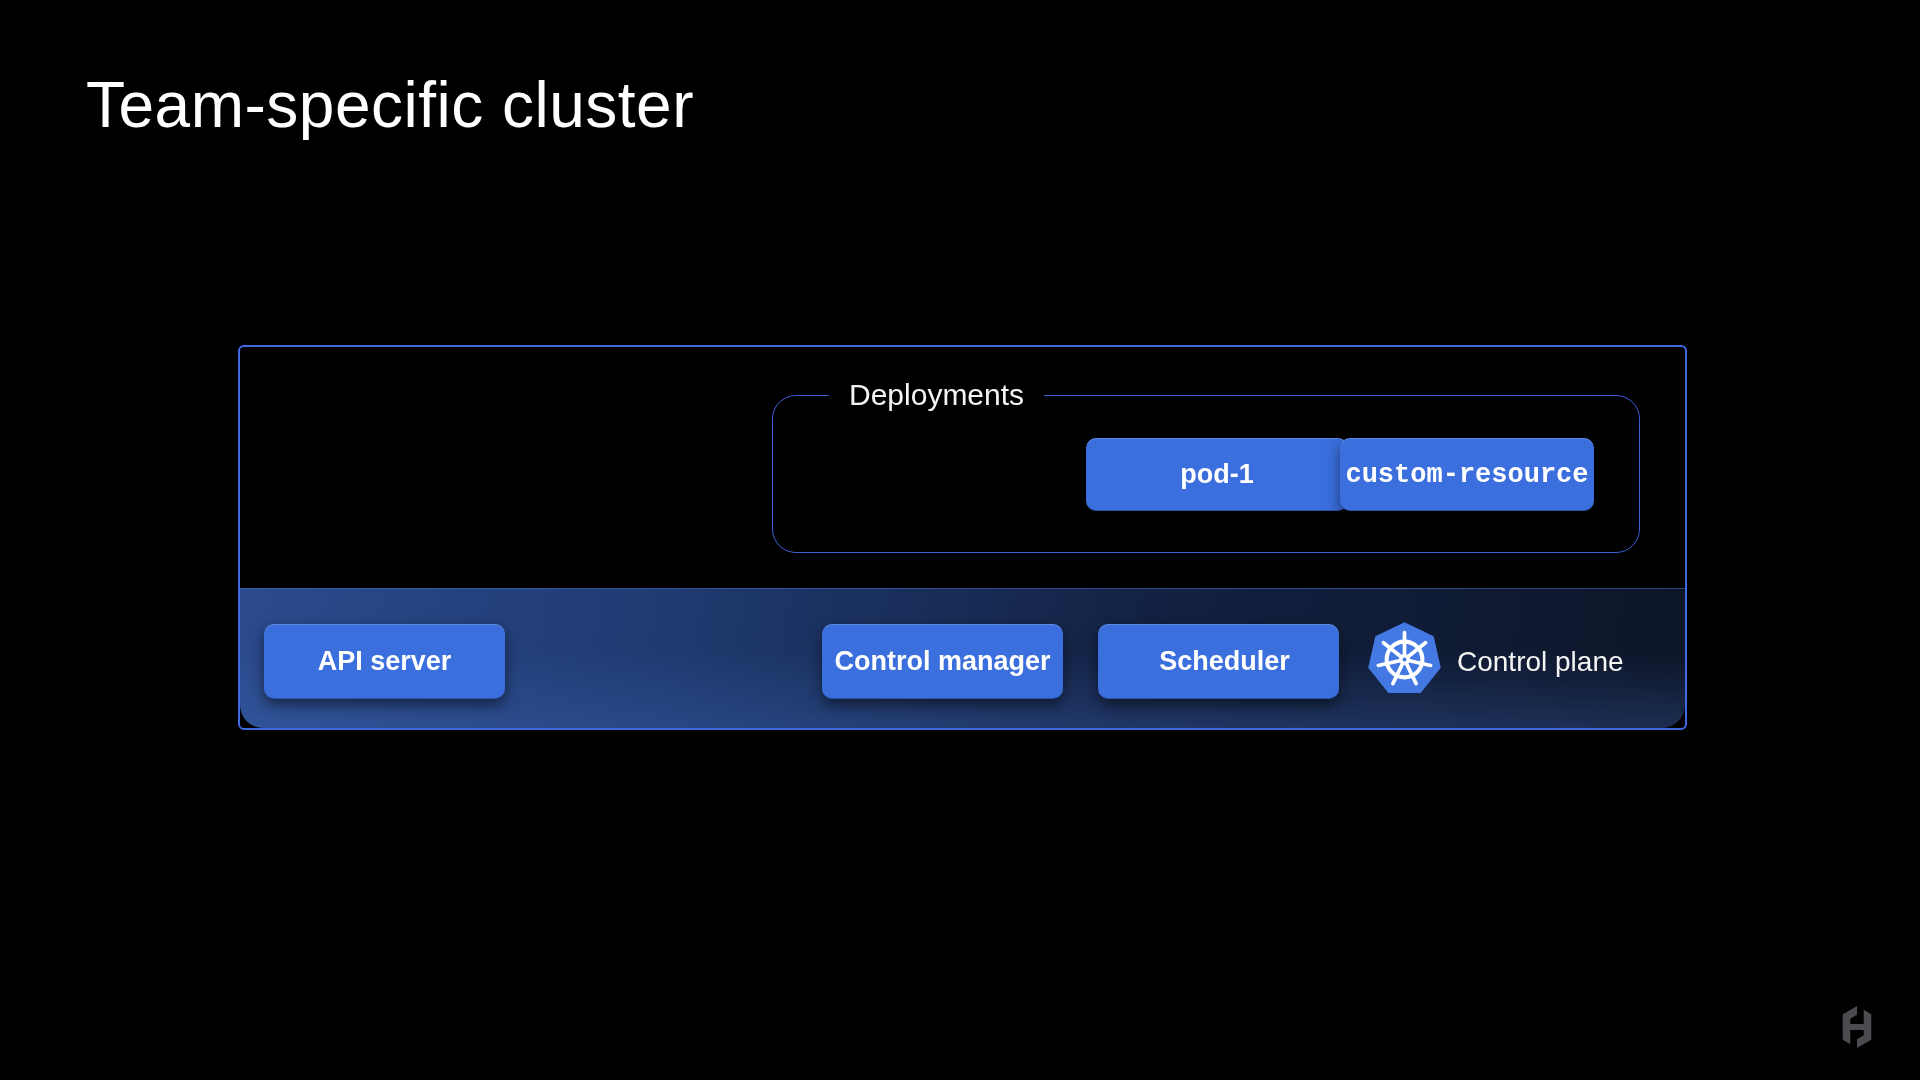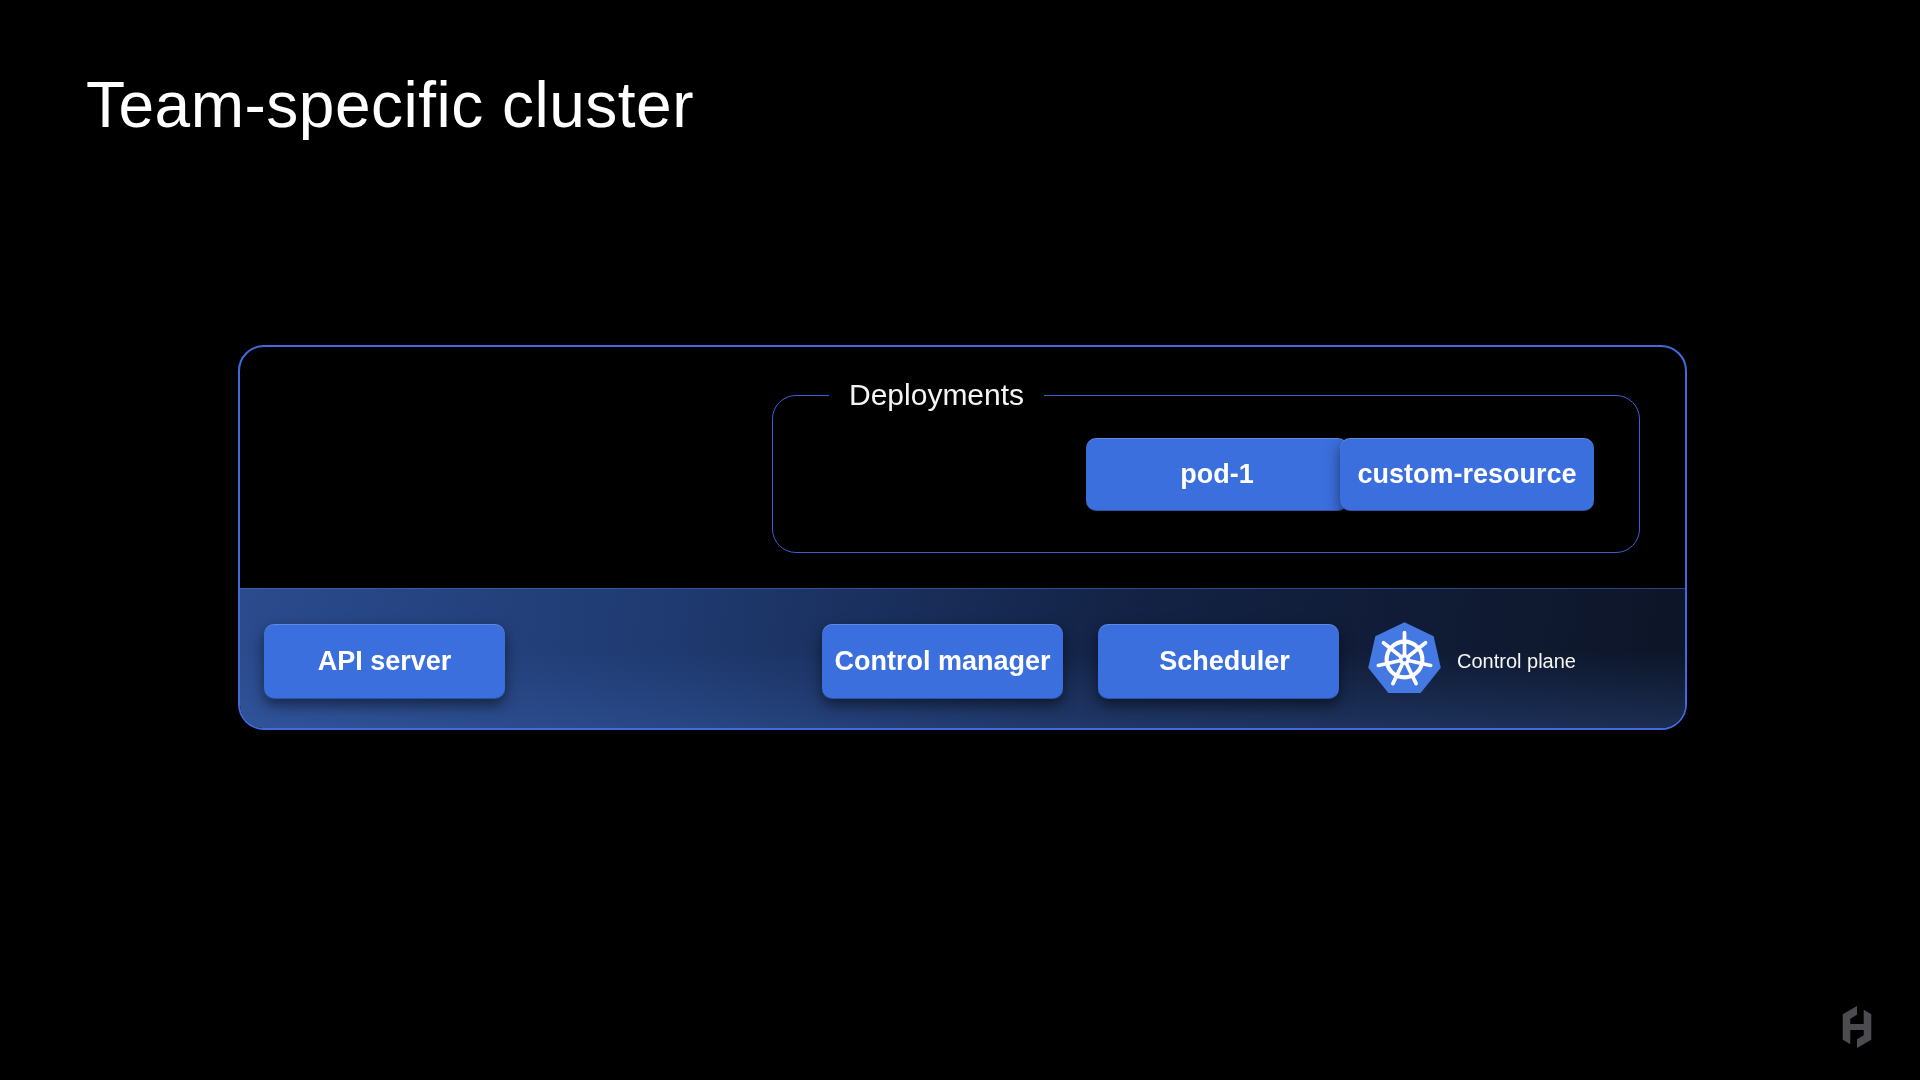--- a/index.html
+++ b/index.html
@@ -10,21 +10,21 @@
 
   .slide-title {
     position: absolute; left: 86px; top: 70px;
     font-size: 64px; font-weight: 400; color: #ffffff;
     letter-spacing: 0.5px; line-height: 1.1; text-align: right;
   }
 
   .cluster-box {
     position: absolute; left: 238px; top: 345px;
     width: 1449px; height: 385px;
-    border: 2px solid #4169e1; border-radius: 26px;
+    border: 2px solid #4169e1; border-radius: 6px;
     background: transparent;
   }
 
   .deployments-box {
     position: absolute; left: 532px; top: 48px;
     width: 868px; height: 158px;
     border: 1.5px solid #3c5fd6; border-radius: 24px;
   }
 
   .deployments-label {
@@ -39,21 +39,21 @@
     background: #3b6fde; border-radius: 10px;
     display: flex; align-items: center; justify-content: center;
     font-size: 27px; font-weight: 700; color: #ffffff;
     box-shadow: 0 6px 14px rgba(0,0,0,0.5),
                 inset 0 1px 0 rgba(255,255,255,0.18),
                 inset 0 -1px 0 rgba(0,0,0,0.25);
     white-space: nowrap;
   }
 
   .node.pod-1 { left: 313px; top: 42px; width: 262px; }
-  .node.custom-resource { left: 567px; top: 42px; width: 254px; }
+  .node.custom-resource { left: 567px; top: 42px; width: 254px; font-family: Liberation Mono, monospace; }
 
   .control-plane-bar {
     position: absolute; left: 0; right: 0; bottom: 0; height: 140px;
     border-radius: 0 0 23px 23px;
     border-top: 1px solid rgba(75,115,205,0.35);
     background:
       linear-gradient(to top, rgba(64,106,186,0.28), rgba(64,106,186,0) 55%),
       linear-gradient(97deg, #2b4b8e 0%, #1f3a70 30%, #132244 62%, #0d1527 100%);
   }
 
@@ -64,21 +64,21 @@
   .node.scheduler { left: 858px; padding-left: 12px; }
 
   .k8s-icon {
     position: absolute; left: 1127px; top: 31px;
     width: 75px; height: 79px;
   }
 
   .control-plane-label {
     position: absolute; left: 1217px; top: 35px;
     height: 75px; line-height: 75px;
-    font-size: 20px; font-weight: 400; color: #f5f5f5;
+    font-size: 28px; font-weight: 400; color: #f5f5f5;
     white-space: nowrap;
   }
 
   .hashicorp-icon {
     position: absolute; left: 1838px; top: 1006px;
     width: 38px; height: 42px;
   }
 </style>
 </head>
 <body>

